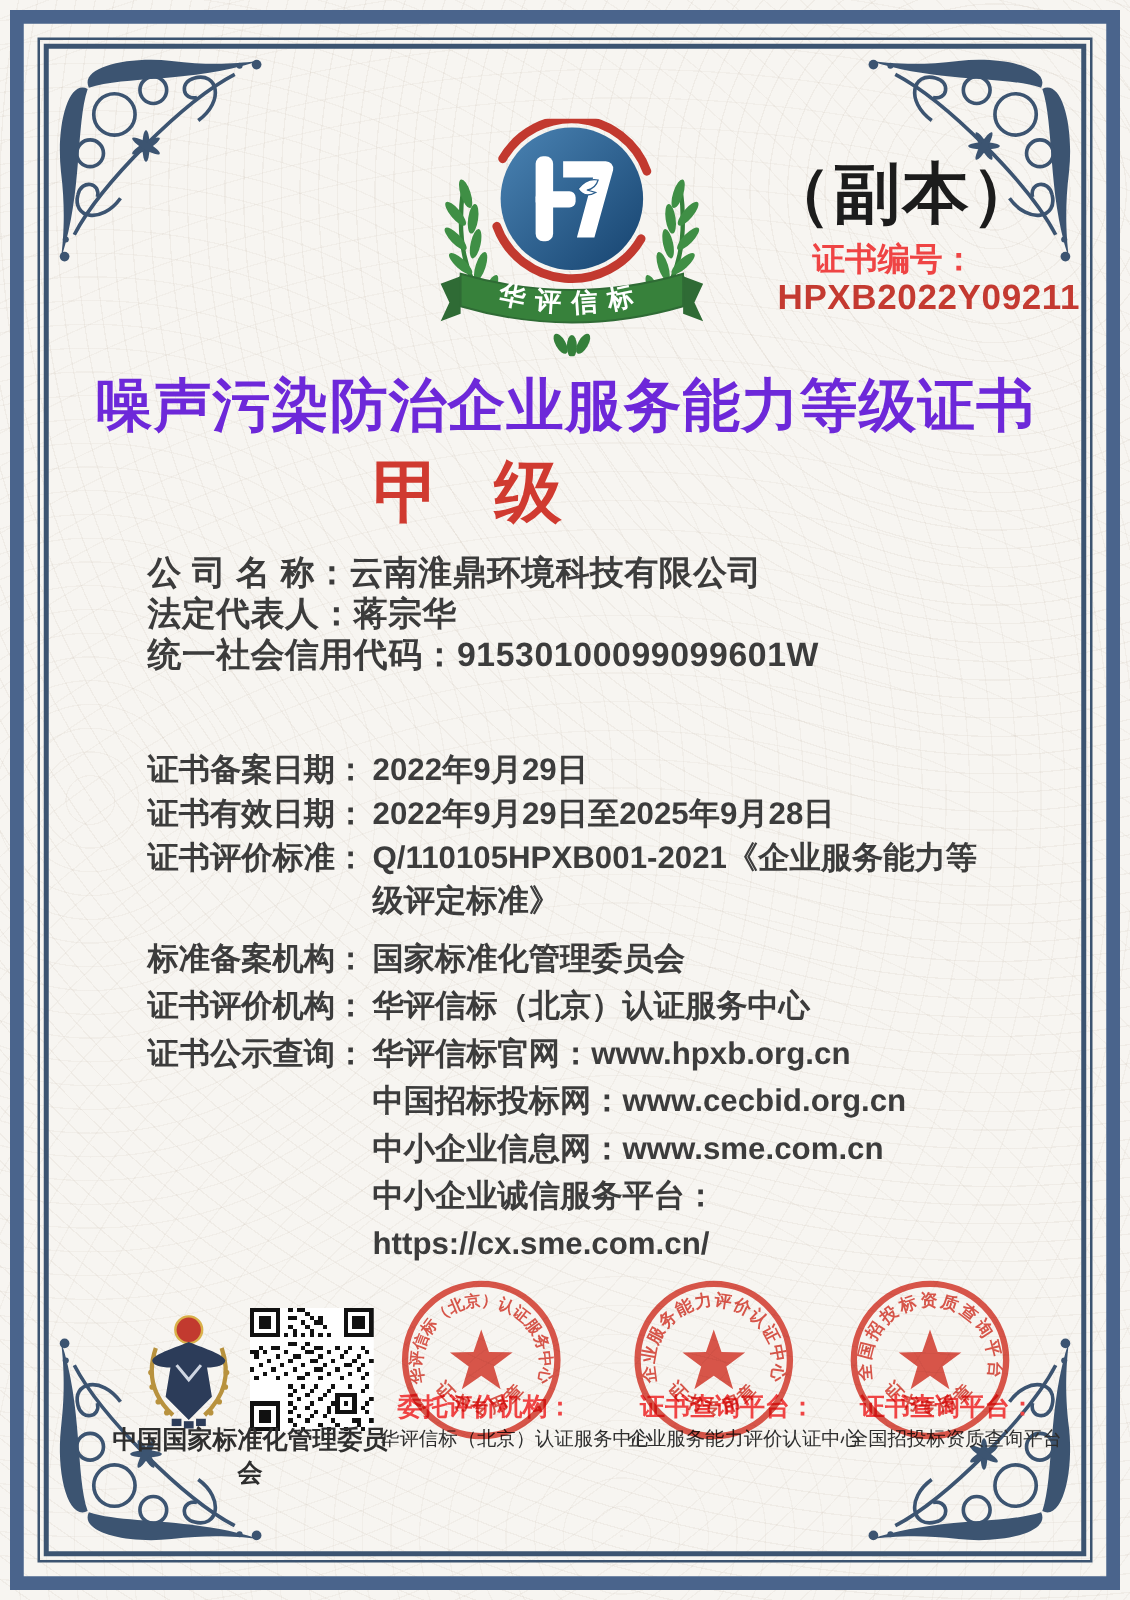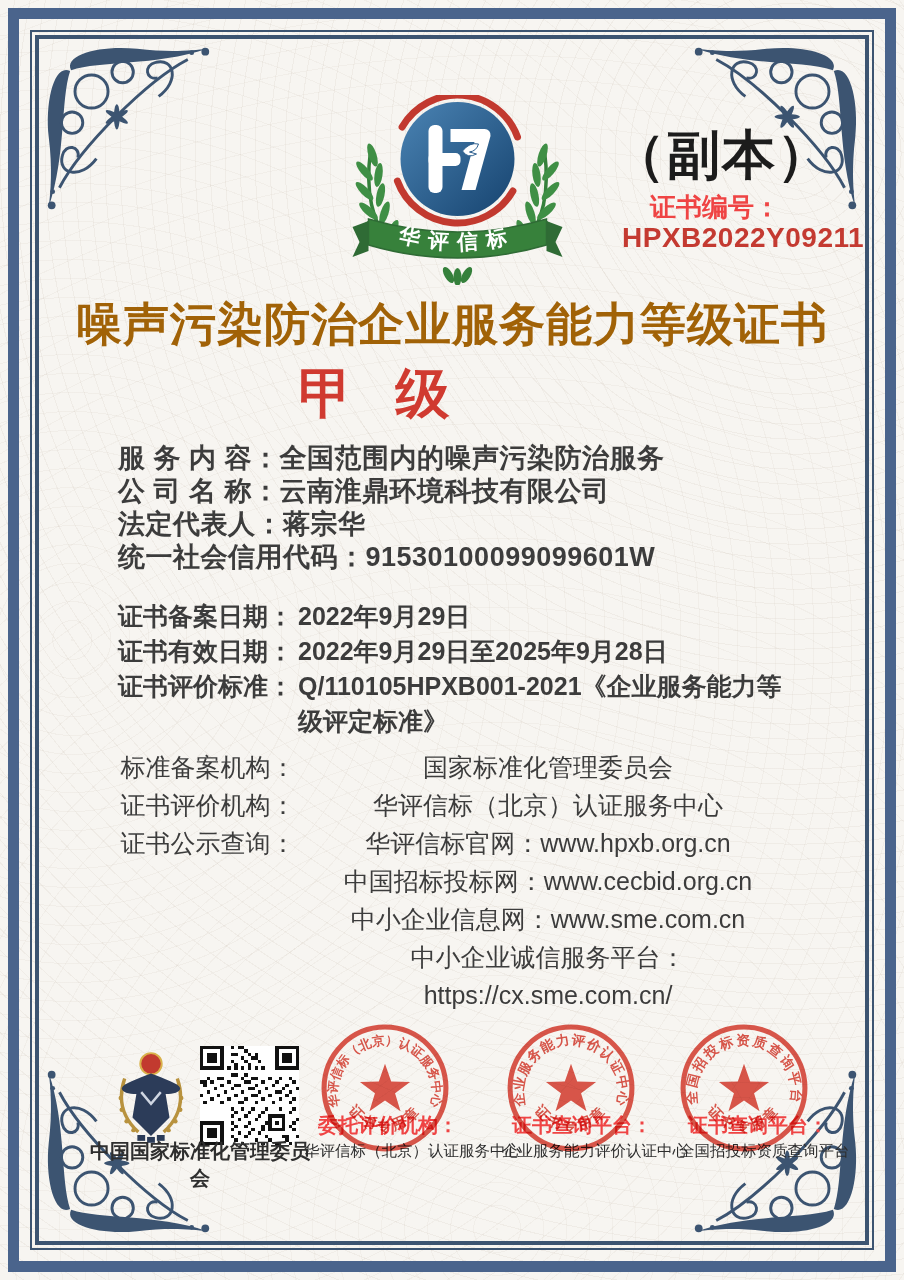--- a/index.html
+++ b/index.html
@@ -15,27 +15,27 @@
   .frame-line2{position:absolute;inset:35px;border:4px solid #3c5471;}
   .corner{position:absolute;width:175px;height:175px;}
   .corner.tl{left:40px;top:40px;}
   .corner.tr{right:40px;top:40px;transform:rotate(90deg);}
   .corner.br{right:40px;bottom:40px;transform:rotate(180deg);}
   .corner.bl{left:40px;bottom:40px;transform:rotate(270deg);}
   .abs{position:absolute;}
   .copy-label{left:612px;top:120px;font-size:53px;font-weight:700;color:#1c1c1c;letter-spacing:2px;}
   .certno-label{left:622px;top:190px;font-size:26px;font-weight:700;color:#ef4444;margin-left:28px;}
   .certno-value{left:622px;top:222px;font-size:28px;font-weight:700;color:#c43a31;letter-spacing:.5px;}
-  .title{left:0;top:294px;width:904px;text-align:center;font-size:46px;font-weight:900;color:#a16207;letter-spacing:1px;}
+  .title{left:0;top:294px;width:904px;text-align:center;font-size:46px;font-weight:900;color:#6d28d9;letter-spacing:1px;}
   .grade{left:0;top:358px;width:762px;text-align:center;font-size:54px;font-weight:900;color:#d03a30;letter-spacing:14px;}
   .block{left:118px;color:#3c3c3c;}
   .block .row{display:flex;align-items:baseline;}
   .b1{top:442px;font-size:27px;font-weight:700;line-height:33px;letter-spacing:.5px;}
   .b2{top:585px;font-size:25px;font-weight:600;line-height:35px;margin-top:14px;}
-  .b3{top:748px;font-size:25px;font-weight:400;line-height:38px;text-align:center;}
+  .b3{top:748px;font-size:25px;font-weight:700;line-height:38px;}
   .lbl{white-space:pre;flex:0 0 auto;}
   .lblw{white-space:pre;flex:0 0 180px;}
   .valw{flex:0 1 500px;}
   .sac-emblem{left:112px;top:1048px;}
   .qr{left:200px;top:1046px;}
   .sac-caption{left:82px;top:1138px;width:236px;text-align:center;font-size:20px;font-weight:700;color:#2e2e2e;}
   .seal{width:132px;height:132px;opacity:.84;mix-blend-mode:multiply;pointer-events:none;}
   .seal1{left:319px;top:1022px;}
   .seal2{left:505px;top:1022px;}
   .seal3{left:678px;top:1022px;}
@@ -202,24 +202,20 @@
 
   <div class="abs copy-label">（副本）</div>
   <div class="abs certno-label">证书编号：</div>
   <div class="abs certno-value">HPXB2022Y09211</div>
 
   <div class="abs title">噪声污染防治企业服务能力等级证书</div>
   <div class="abs grade">甲 级</div>
 
   <div class="abs block b1">
     <div class="row">
-        <span class="lbl">服 务 内 容：</span>
-        <span>全国范围内的噪声污染防治服务</span>
-      </div>
-    <div class="row">
         <span class="lbl">公 司 名 称：</span>
         <span>云南淮鼎环境科技有限公司</span>
       </div>
     <div class="row">
         <span class="lbl">法定代表人：</span>
         <span>蒋宗华</span>
       </div>
     <div class="row">
         <span class="lbl">统一社会信用代码：</span>
         <span>91530100099099601W</span>

